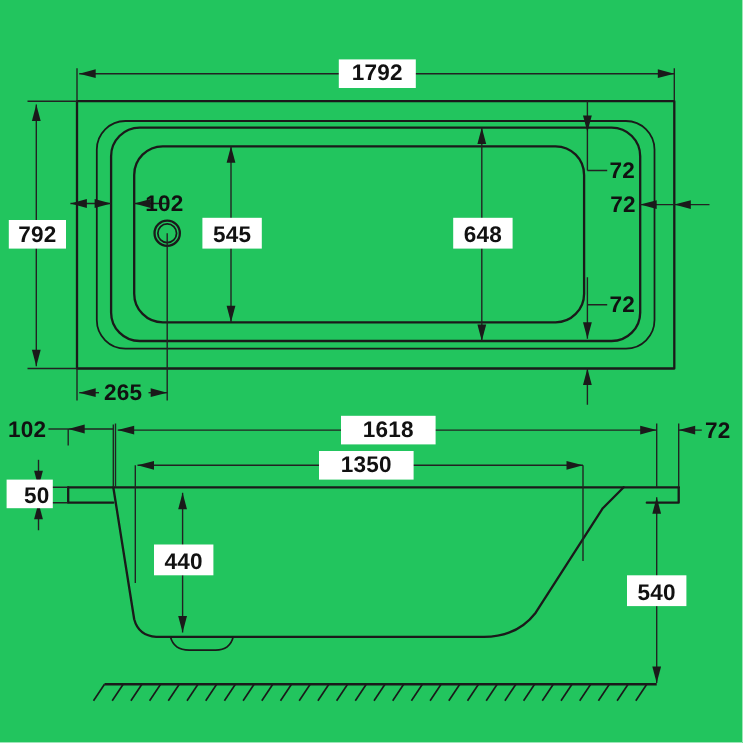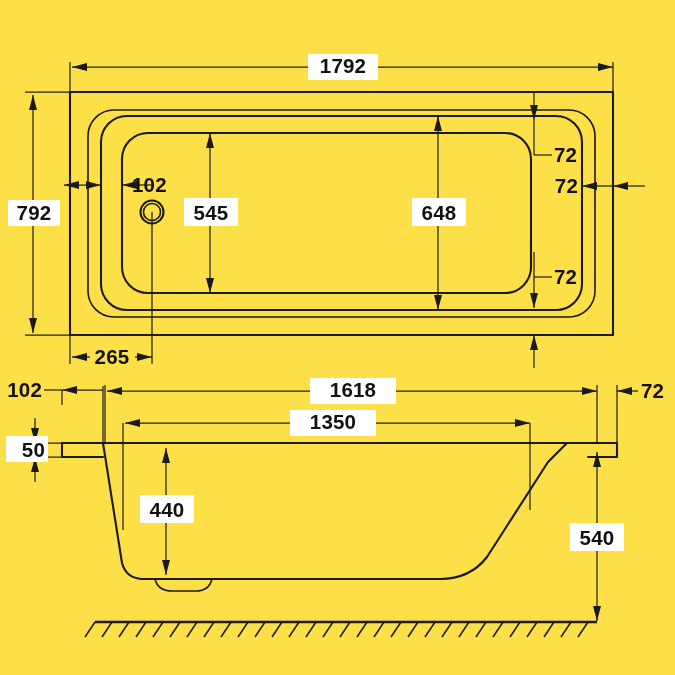--- a/index.html
+++ b/index.html
@@ -7,21 +7,21 @@
     padding: 0;
     background: #ffffff;
   }
   body {
     font-family: "Liberation Sans", sans-serif;
   }
   #drawing-root {
     position: relative;
     width: 675px;
     height: 675px;
-    background: #fde047;
+    background: #22c55e;
     overflow: hidden;
   }
   svg#tech-drawing {
     display: block;
     width: 675px;
     height: 675px;
   }
   .obj { fill: none; stroke: #1a1a1a; stroke-width: 2.1; stroke-linecap: round; stroke-linejoin: round; }
   .obj-thin { fill: none; stroke: #1a1a1a; stroke-width: 1.6; stroke-linecap: round; stroke-linejoin: round; }
   .dim { fill: none; stroke: #222222; stroke-width: 1.25; }

